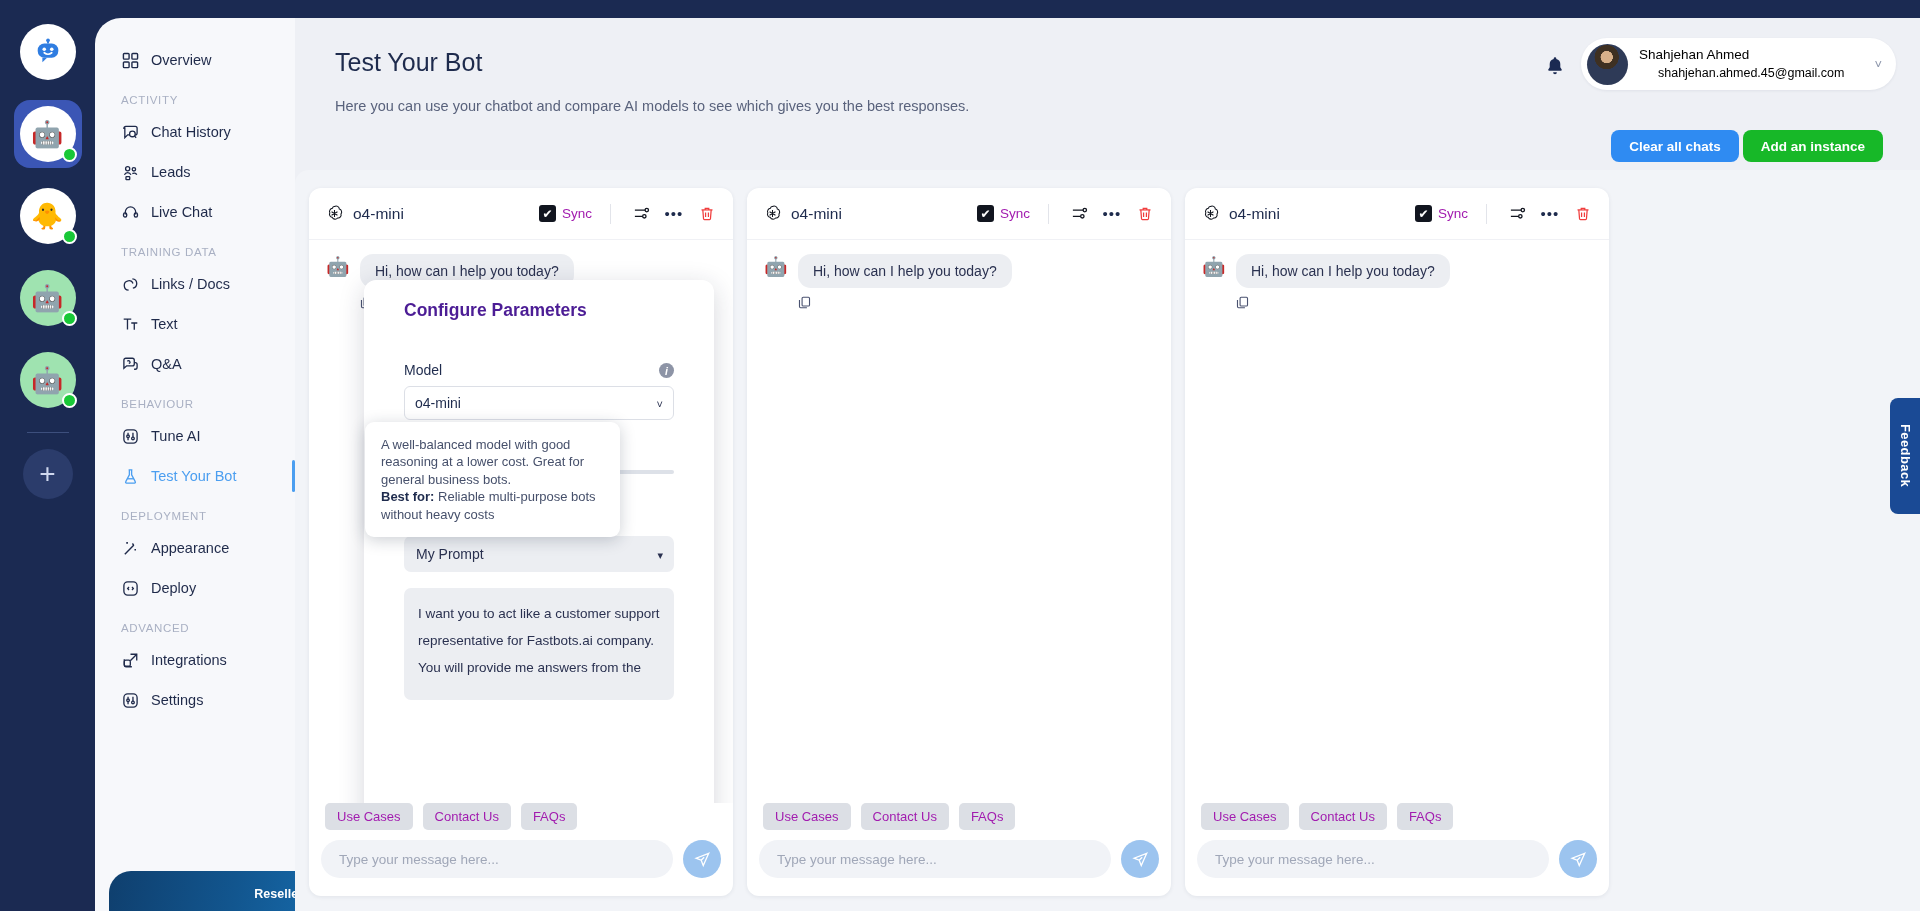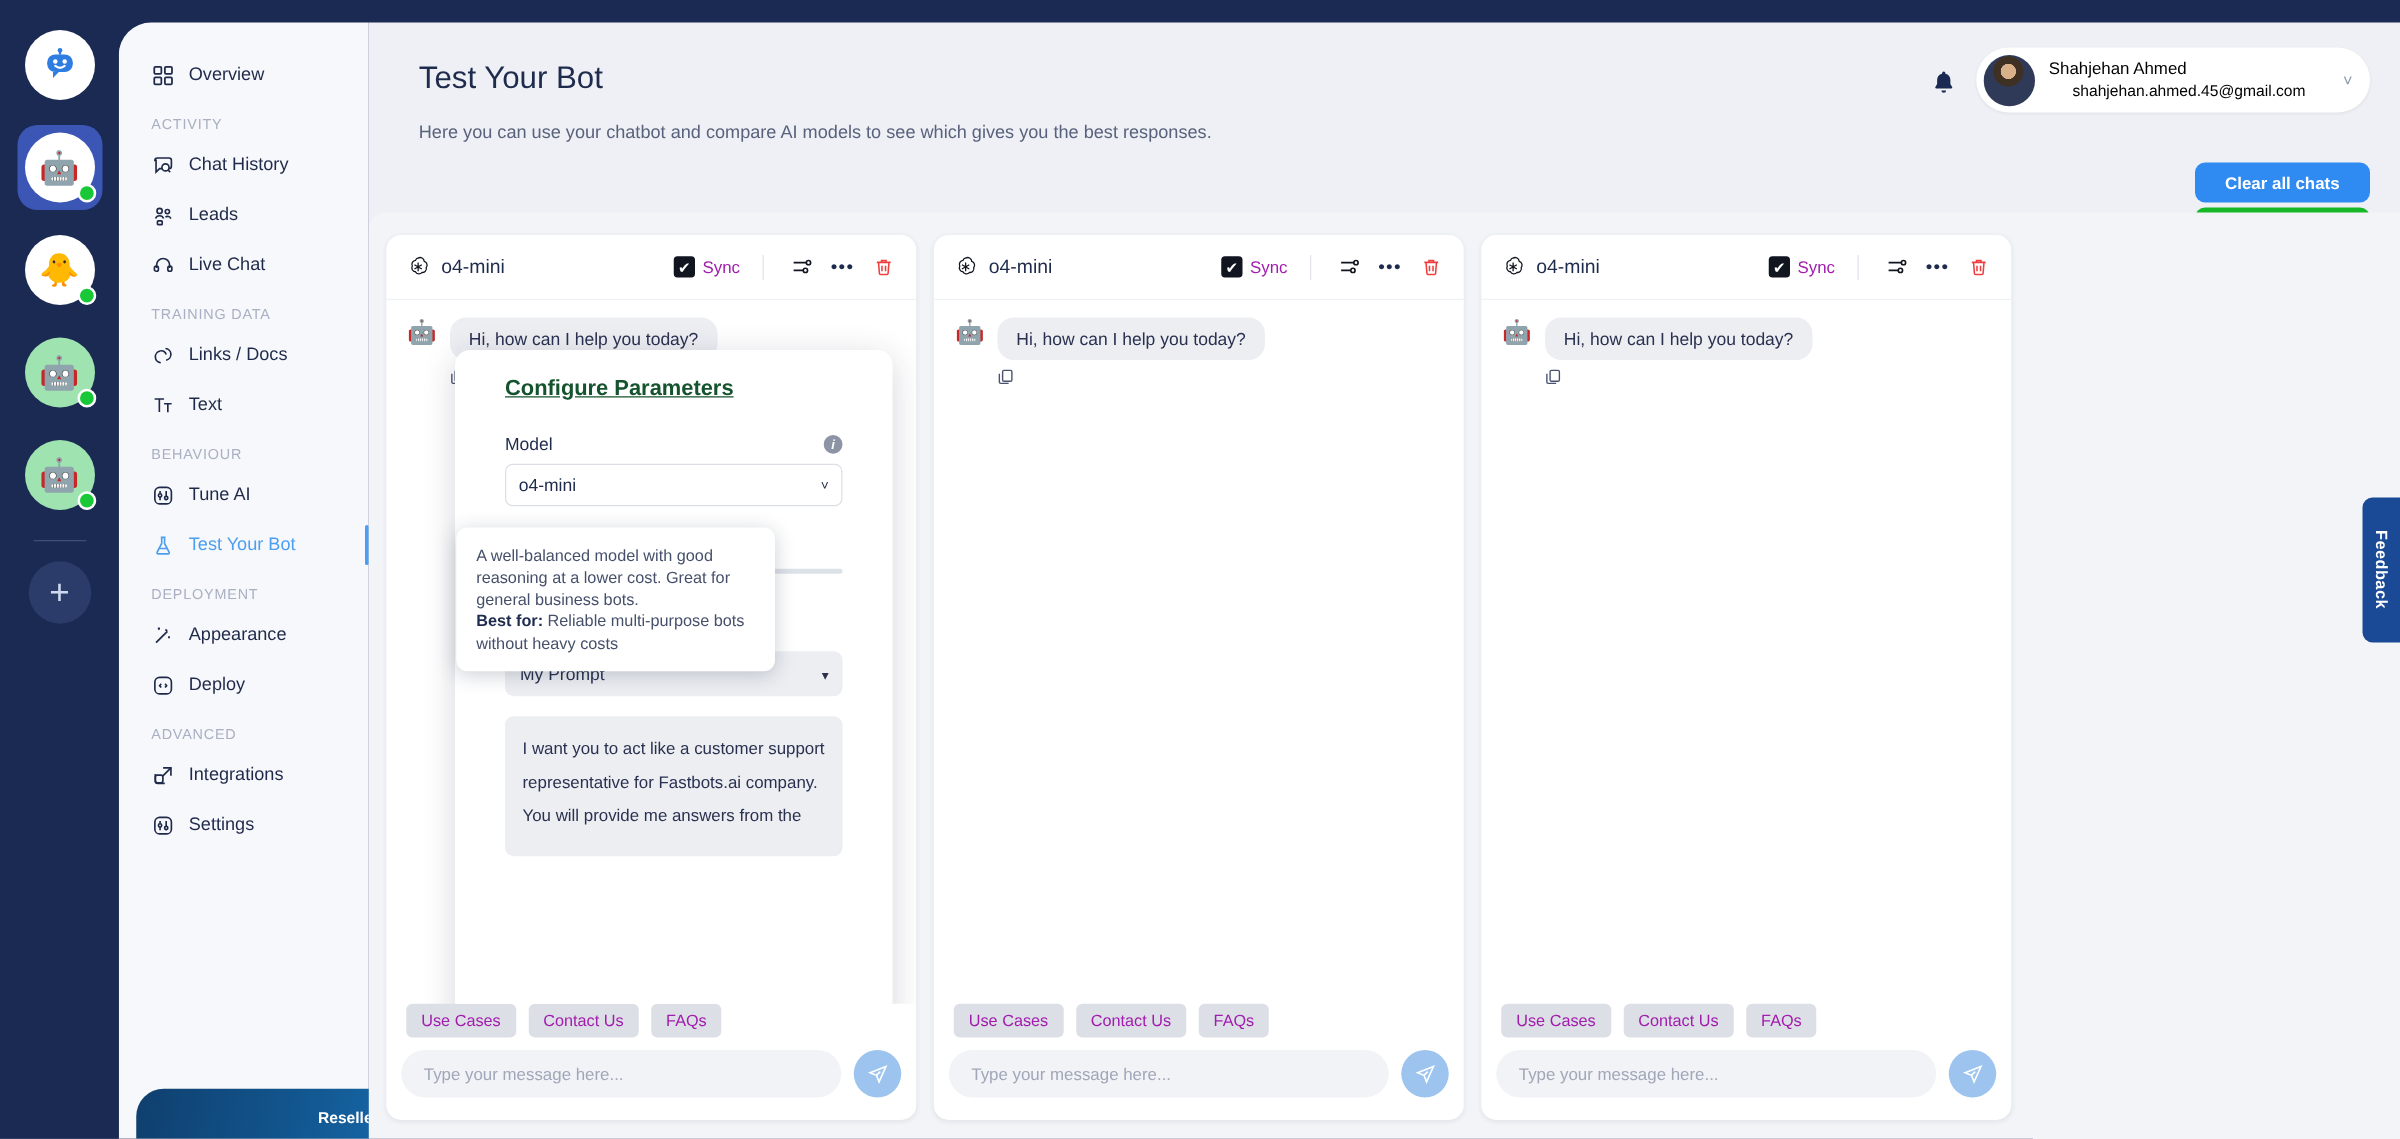--- a/index.html
+++ b/index.html
@@ -111,22 +111,22 @@
     width: 41px; height: 41px; border-radius: 50%;
     background: radial-gradient(circle at 48% 32%, #d8b08a 0 17%, #3e3022 18% 34%, #2e3a57 35% 100%);
     flex: 0 0 41px;
   }
   .profile .who { flex: 1; min-width: 0; }
   .profile .nm { font-size: 13.5px; color: #000000; line-height: 1.35; }
   .profile .em { font-size: 12.5px; color: #000000; line-height: 1.35; text-align: center; }
   .chev { color: #8d96ab; font-size: 13px; }
 
   .actions {
-    position: absolute; right: 24px; top: 112px;
-    display: flex; gap: 4px; flex-direction: column;
+    position: absolute; right: 37px; top: 112px;
+    display: flex; gap: 4px;
   }
   .btn {
     border: none; border-radius: 8px; cursor: pointer;
     color: #fff; font-size: 13.5px; font-weight: bold;
     padding: 0 18px; height: 32px;
     font-family: "Liberation Sans", sans-serif;
   }
   .btn.blue { background: #2f8bf2; }
   .btn.green { background: #17b828; }
 
@@ -200,21 +200,21 @@
   }
 
   
   .cfg {
     position: absolute; left: 55px; top: 40px;
     width: 350px; height: 580px;
     background: #fff; border-radius: 12px;
     box-shadow: 0 6px 26px rgba(25,35,60,.18);
     padding: 20px 40px; z-index: 20; overflow: hidden;
   }
-  .cfg h3 { font-size: 17.5px; color: #14532d; margin-bottom: 26px; text-decoration: underline; }
+  .cfg h3 { font-size: 17.5px; color: #4c1d95; margin-bottom: 41px; }
   .fld-lbl {
     font-size: 14px; color: #1e2b4d; display: flex;
     align-items: flex-end; justify-content: space-between; margin-bottom: 8px;
   }
   .info-i {
     width: 15px; height: 15px; border-radius: 50%; background: #8d94a6;
     color: #fff; font-size: 10.5px; font-weight: bold;
     display: flex; align-items: center; justify-content: center;
     font-style: italic; cursor: pointer;
   }
@@ -393,20 +393,30 @@
   <div class="nav-item">
     <span class="ico">
       <svg width="17" height="17" viewBox="0 0 18 18" fill="none" stroke="#1f2a4a" stroke-width="1.4">
         <path d="M1.8 3.4h8M5.8 3.4v11"></path>
           <path d="M9.8 7.4h6.4M13 7.4v7.2"></path>
       </svg>
     </span>
     <span>Text</span>
   </div>
 
+  <div class="nav-item">
+    <span class="ico">
+      <svg width="17" height="17" viewBox="0 0 18 18" fill="none" stroke="#1f2a4a" stroke-width="1.4">
+        <path d="M2 4.4a2 2 0 012-2h7a2 2 0 012 2v4a2 2 0 01-2 2H5l-3 2.6V4.4z"></path>
+        <path d="M13 7h1a2 2 0 012 2v3a2 2 0 01-2 2h-1.2"></path>
+        <path d="M5.6 5.6q1.6-1.4 2.6.2t-1 2"></path>
+      </svg>
+    </span>
+    <span>Q&amp;A</span>
+  </div>
 
   <div class="nav-sec">BEHAVIOUR</div>
 
   <div class="nav-item">
     <span class="ico">
       <svg width="17" height="17" viewBox="0 0 18 18" fill="none" stroke="#1f2a4a" stroke-width="1.4">
         <rect x="2" y="2" width="14" height="14" rx="4"></rect>
         <path d="M6.4 5v2.2M6.4 10.2V13M11.6 5v4.4M11.6 12.4V13"></path>
         <circle cx="6.4" cy="8.8" r="1.4"></circle>
           <circle cx="11.6" cy="11" r="1.4"></circle>

